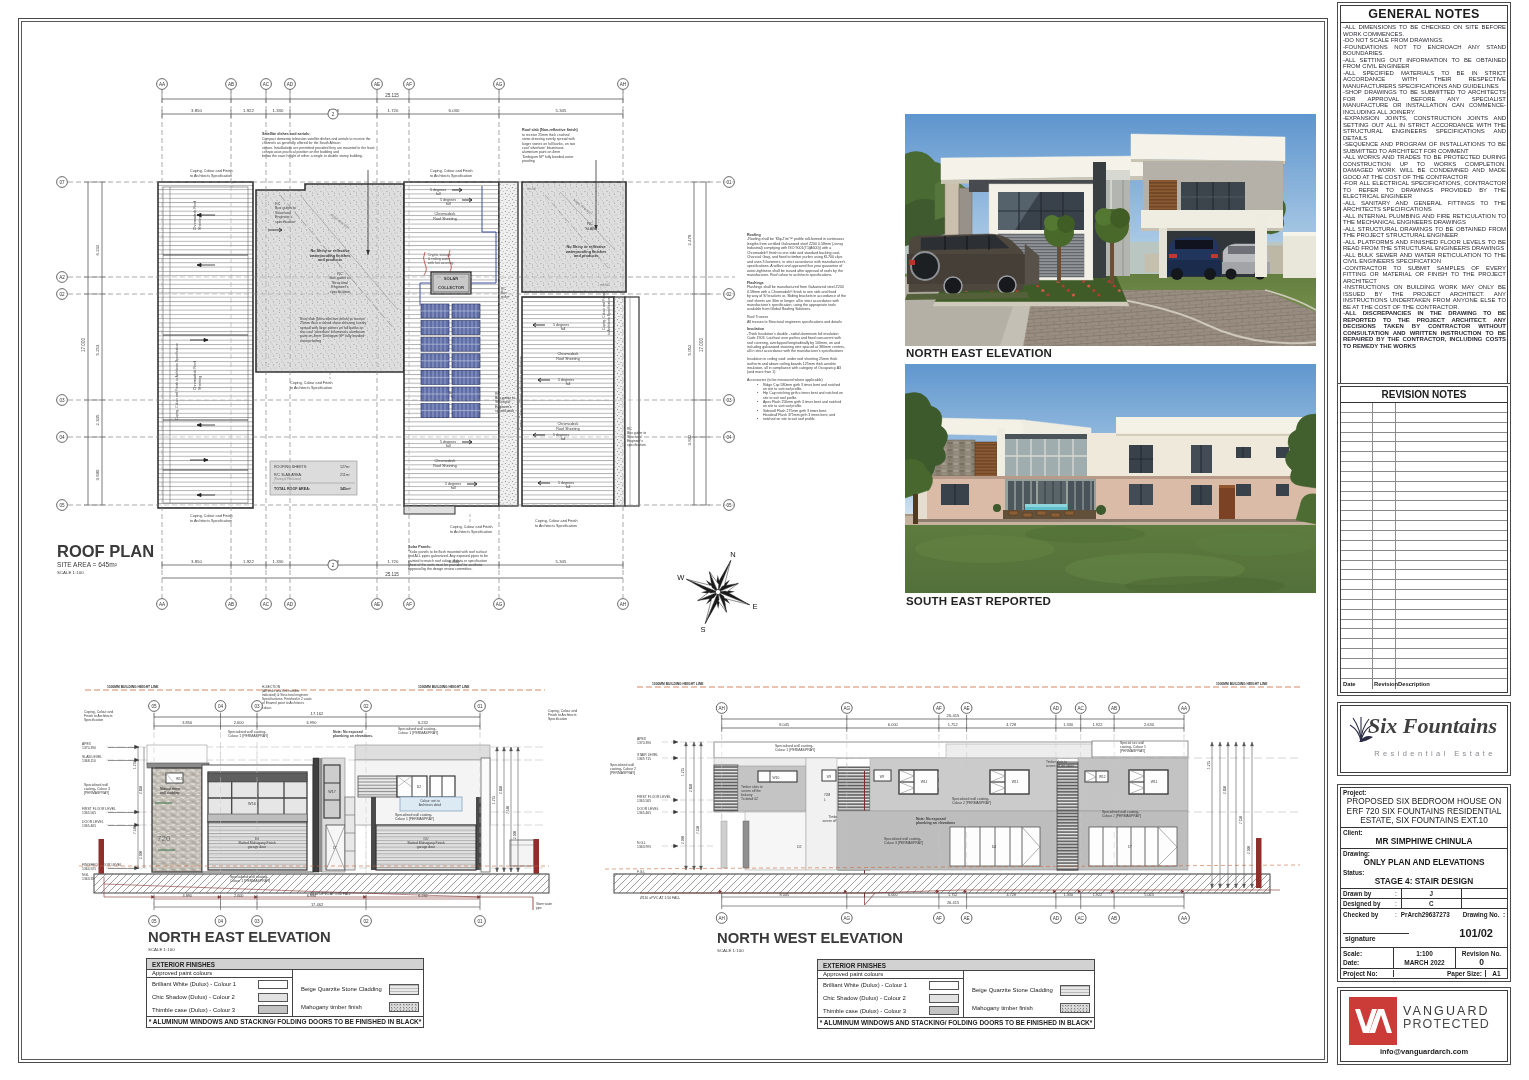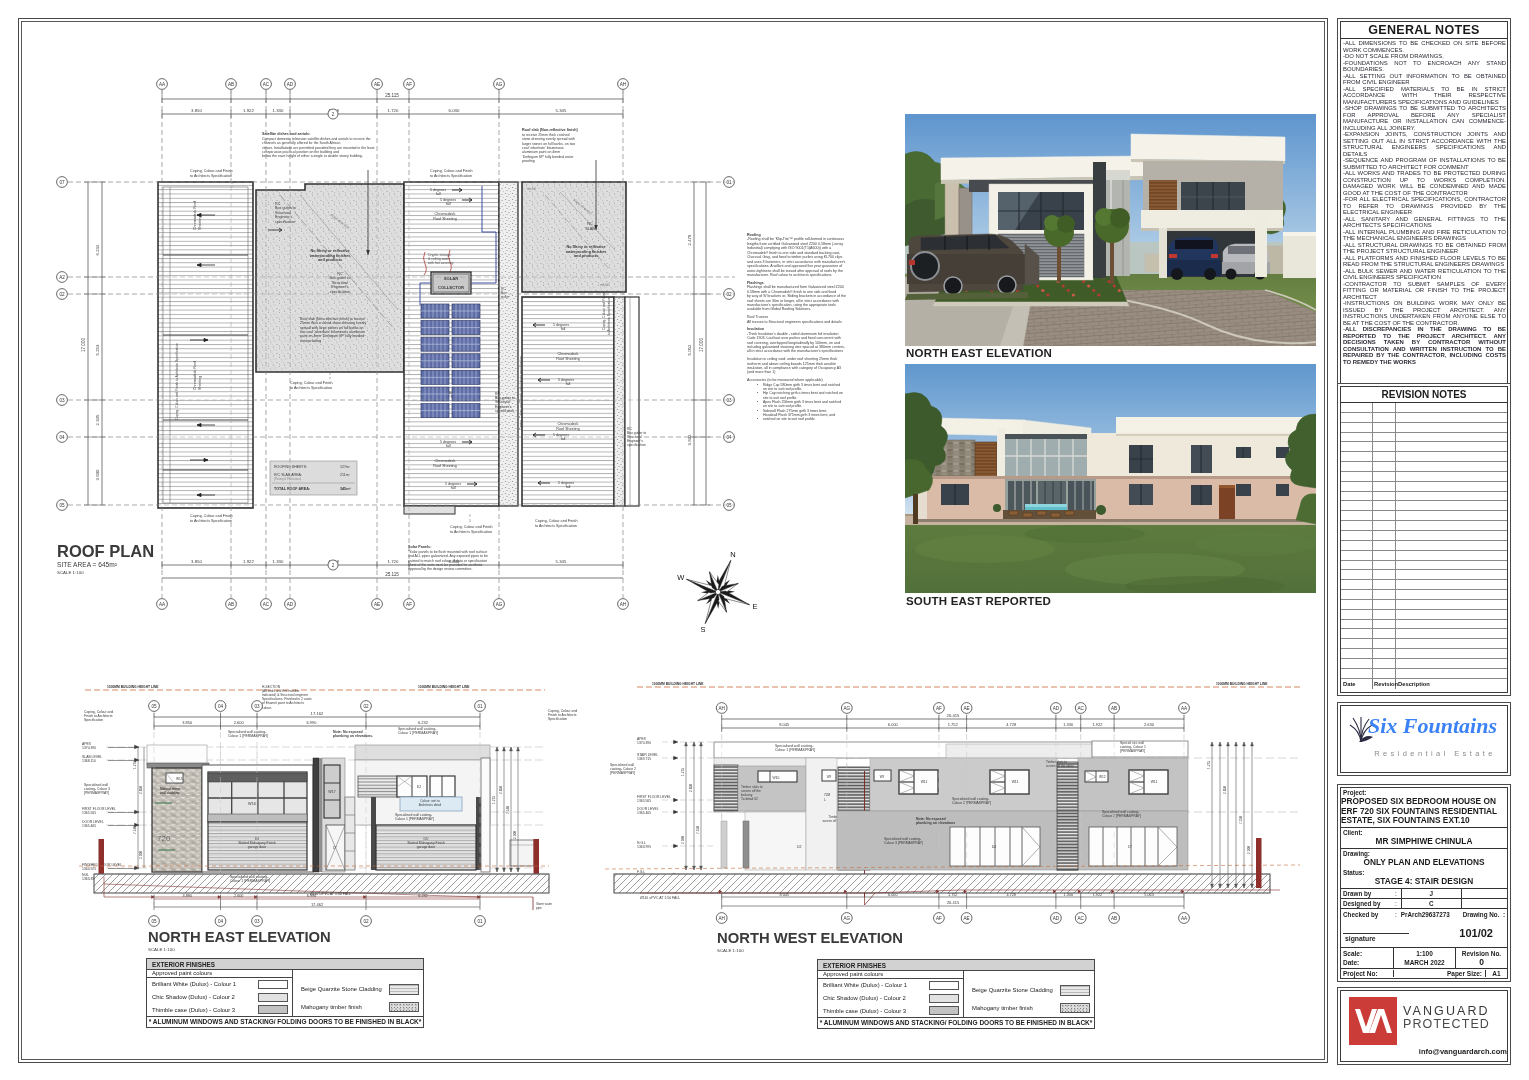--- a/index.html
+++ b/index.html
@@ -1369,21 +1369,21 @@
  </div>
  <div style="flex:1;">
   <div style="display:flex;align-items:center;height:22px;margin-top:8px;padding-left:8px;">Beige Quarzite Stone Cladding<span style="margin-left:auto;margin-right:4px;width:30px;height:11px;border:1px solid #555;background:repeating-linear-gradient(0deg,#e8e8e8 0 2px,#b9b9b9 2px 3px);"></span></div>
   <div style="display:flex;align-items:center;height:14px;padding-left:8px;">Mahogany timber finish<span style="margin-left:auto;margin-right:4px;width:30px;height:10px;border:1px solid #555;background:radial-gradient(#7f7f7f 0.7px,transparent 0.8px),radial-gradient(#9a9a9a 0.6px,#dcdcdc 0.8px);background-size:3px 3px,4px 4px;"></span></div>
  </div>
 </div>
 <div style="border-top:1px solid #444;font-weight:bold;font-size:6.5px;text-align:center;padding:1.5px 0;">* ALUMINUM WINDOWS AND STACKING/ FOLDING DOORS TO BE FINISHED IN BLACK*</div>
 </div>
     </div>
 
-<div class="dbox" style="left:1340px;top:21px;width:168px;height:407px;background:#fff;">
+<div class="dbox" style="left:1340px;top:5px;width:168px;height:407px;background:#fff;">
   <div style="text-align:center;font-weight:bold;font-size:12.5px;border-bottom:1px solid #333;padding:1px 0 1px 0;letter-spacing:.3px;">GENERAL NOTES</div>
   <div id="gnotes" style="padding:1px 1px 0 2px;font-size:5.95px;line-height:6.5px;text-align:justify;color:#2a2a35;">
         <div style="">-ALL DIMENSIONS TO BE CHECKED ON SITE BEFORE WORK COMMENCES.</div>
         <div style="">-DO NOT SCALE FROM DRAWINGS.</div>
         <div style="">-FOUNDATIONS NOT TO ENCROACH ANY STAND BOUNDARIES.</div>
         <div style="">-ALL SETTING OUT INFORMATION TO BE OBTAINED FROM CIVIL ENGINEER</div>
         <div style="">-ALL SPECIFIED MATERIALS TO BE IN STRICT ACCORDANCE WITH THEIR RESPECTIVE MANUFACTURERS SPECIFICATIONS AND GUIDELINES</div>
         <div style="">-SHOP DRAWINGS TO BE SUBMITTED TO ARCHITECTS FOR APPROVAL BEFORE ANY SPECIALIST MANUFACTURE OR INSTALLATION CAN COMMENCE-INCLUDING ALL JOINERY.</div>
         <div style="">-EXPANSION JOINTS, CONSTRUCTION JOINTS AND SETTING OUT ALL IN STRICT ACCORDANCE WITH THE STRUCTURAL ENGINEERS SPECIFICATIONS AND DETAILS</div>
         <div style="">-SEQUENCE AND PROGRAM OF INSTALLATIONS TO BE SUBMITTED TO ARCHITECT FOR COMMENT</div>
@@ -1558,30 +1558,30 @@
       <g stroke="#2c2c44" fill="none" stroke-width="1.1">
         <path d="M12 26 C12 16 8 8 4 2"></path>
             <path d="M12 26 C12 15 12 8 12 1"></path>
         <path d="M12 26 C12 16 16 8 20 3"></path>
             <path d="M12 26 C11 18 6 12 1 9"></path>
         <path d="M12 26 C13 18 18 12 23 9"></path>
       </g>
       <path d="M10 26 C14 20 20 19 24 21 20 24 14 26 10 26z" fill="#2c2c44"></path>
     </svg>
 
-    <div class="abs" style="left:27px;top:7px;white-space:nowrap;font-family:'Liberation Serif',serif;font-style:italic;font-weight:bold;font-size:22px;color:#3b82f6;">Six Fountains</div>
+    <div class="abs" style="left:27px;top:7px;white-space:nowrap;font-family:'Liberation Serif',serif;font-style:italic;font-weight:bold;font-size:22px;color:#404040;">Six Fountains</div>
 
     <div class="abs" style="left:20px;top:43px;width:148px;text-align:center;font-size:7.5px;letter-spacing:3.4px;color:#8a8a92;">Residential Estate</div>
   </div>
 </div>
 
 <div class="dbox" style="left:1340px;top:787px;width:168px;height:192px;background:#fff;font-size:6.5px;">
   <div id="projbox" style="position:relative;width:100%;height:100%;">
 <div style="padding:1px 2px;"><b style="font-size:6.3px;">Project:</b></div>
-<div style="text-align:left;font-weight:bold;font-size:8.3px;line-height:9.6px;">PROPOSED SIX BEDROOM HOUSE ON ERF 720 SIX FOUNTAINS RESIDENTIAL ESTATE, SIX FOUNTAINS EXT.10</div>
+<div style="text-align:center;font-weight:normal;font-size:8.3px;line-height:9.6px;">PROPOSED SIX BEDROOM HOUSE ON ERF 720 SIX FOUNTAINS RESIDENTIAL ESTATE, SIX FOUNTAINS EXT.10</div>
 <div style="border-top:1px solid #333;margin-top:1px;padding:1px 2px 0 2px;"><b style="font-size:6.3px;">Client:</b></div>
 <div style="text-align:center;font-weight:bold;font-size:8.3px;">MR SIMPHIWE CHINULA</div>
 <div style="border-top:1px solid #333;margin-top:2px;padding:1px 2px 0 2px;"><b style="font-size:6.3px;">Drawing:</b></div>
 <div style="text-align:center;font-weight:bold;font-size:8.3px;">ONLY PLAN AND ELEVATIONS</div>
 <div style="padding:2px 2px 0 2px;"><b style="font-size:6.3px;">Status:</b></div>
 <div style="text-align:center;font-weight:bold;font-size:8.3px;padding-bottom:2px;">STAGE 4: STAIR DESIGN</div>
 <div style="border-top:1px solid #333;display:flex;font-size:6.3px;height:10px;align-items:center;">
           <div style="width:54px;padding-left:2px;font-weight:bold;">Drawn by</div>
           <div>:</div>
           <div style="border-left:1px solid #333;margin-left:4px;height:100%;display:flex;align-items:center;width:60px;justify-content:center;font-weight:bold;">J</div>
@@ -1621,16 +1621,16 @@
 
   <div class="abs" style="left:8px;top:6px;width:48px;height:48px;background:#cb3b38;"></div>
   <svg class="abs" style="left:8px;top:6px;" width="48" height="48" viewBox="0 0 48 48">
     <path d="M6 12 L11 12 L17 30 L23 12 L28 12 L20 36 L14 36 Z" fill="#fff"></path>
     <path d="M20 36 L26 36 L32 18 L38 36 L43 36 L35 12 L29 12 Z" fill="#fff"></path>
   </svg>
 
   <div class="abs" style="left:62px;top:13px;font-size:12.5px;letter-spacing:2.1px;color:#3a3a3a;">VANGUARD</div>
   <div class="abs" style="left:62px;top:26px;font-size:12.5px;letter-spacing:1.1px;color:#4a4a4a;">PROTECTED</div>
 
-  <div class="abs" style="left:0;top:56px;width:100%;text-align:right;font-weight:bold;font-size:7.5px;color:#222;">info@vanguardarch.com</div>
+  <div class="abs" style="left:0;top:56px;width:100%;text-align:center;font-weight:bold;font-size:7.5px;color:#222;">info@vanguardarch.com</div>
 </div>
 
 </div>
 
 </body></html>

